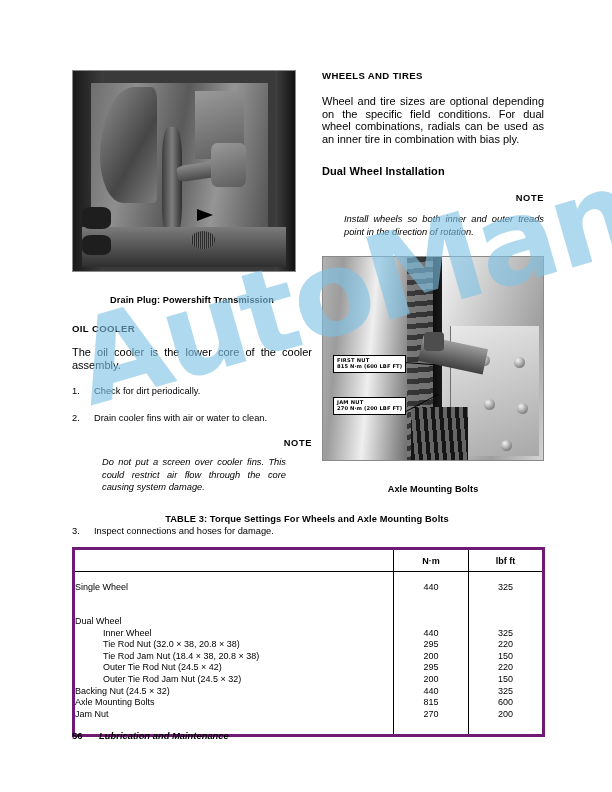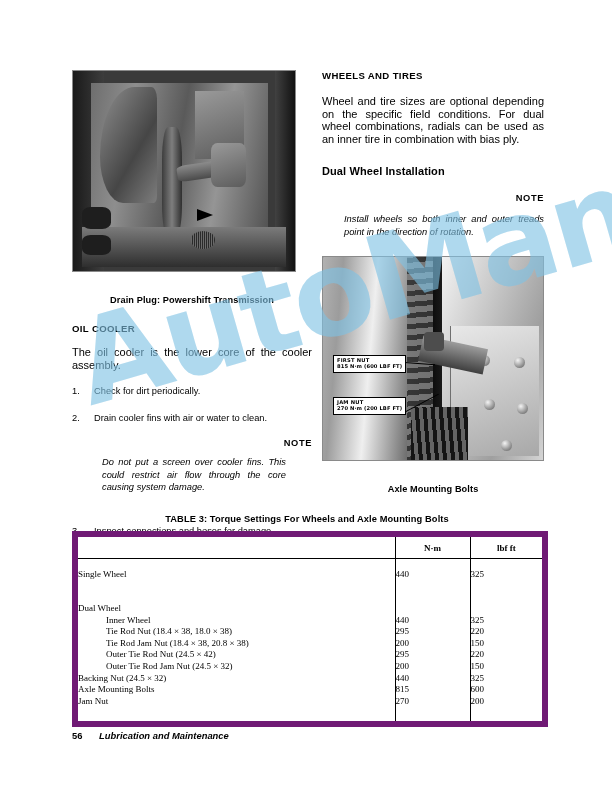--- a/index.html
+++ b/index.html
@@ -337,49 +337,49 @@
     position: absolute;
     left: 72px;
     top: 514px;
     width: 470px;
     z-index: 10;
   }
   .table-title {
     text-align: center;
     font-size: 9.3px;
     font-weight: 700;
-    margin-bottom: 7px;
+    margin-bottom: 23px;
     letter-spacing: 0.1px;
   }
   table.torque {
     width: 470px;
     border-collapse: collapse;
-    border: 6px solid #701a75;
+    border: 3px solid #701a75;
     table-layout: fixed;
-    font-family: Liberation Serif, serif;
   }
   table.torque th,
   table.torque td {
     font-size: 9px;
     padding: 0;
     vertical-align: middle;
   }
   .col-label { width: 320px; }
   .col-num { width: 75px; }
   th.hdr {
     text-align: center;
     font-weight: 700;
     height: 21px;
     border-bottom: 1px solid #000;
     border-left: 1px solid #000;
   }
   th.hdr-blank {
     border-bottom: 1px solid #000;
   }
   td.val {
+    text-align: center;
     border-left: 1px solid #000;
     line-height: 11.6px;
   }
   td.lbl {
     padding-left: 10px;
     line-height: 11.6px;
   }
   .indent-1 { padding-left: 28px !important; }
   tr.row-single td { height: 32px; }
   tr.spacer td { height: 12px; }
@@ -560,21 +560,21 @@
           <td class="lbl">Dual Wheel</td>
           <td class="val"></td>
           <td class="val"></td>
         </tr>
         <tr class="tight">
           <td class="lbl indent-1">Inner Wheel</td>
           <td class="val">440</td>
           <td class="val">325</td>
         </tr>
         <tr class="tight">
-          <td class="lbl indent-1">Tie Rod Nut (18.4 × 38, 18.0 × 38)</td>
+          <td class="lbl indent-1">Tie Rod Nut (32.0 × 38, 20.8 × 38)</td>
           <td class="val">295</td>
           <td class="val">220</td>
         </tr>
         <tr class="tight">
           <td class="lbl indent-1">Tie Rod Jam Nut (18.4 × 38, 20.8 × 38)</td>
           <td class="val">200</td>
           <td class="val">150</td>
         </tr>
         <tr class="tight">
           <td class="lbl indent-1">Outer Tie Rod Nut (24.5 × 42)</td>

